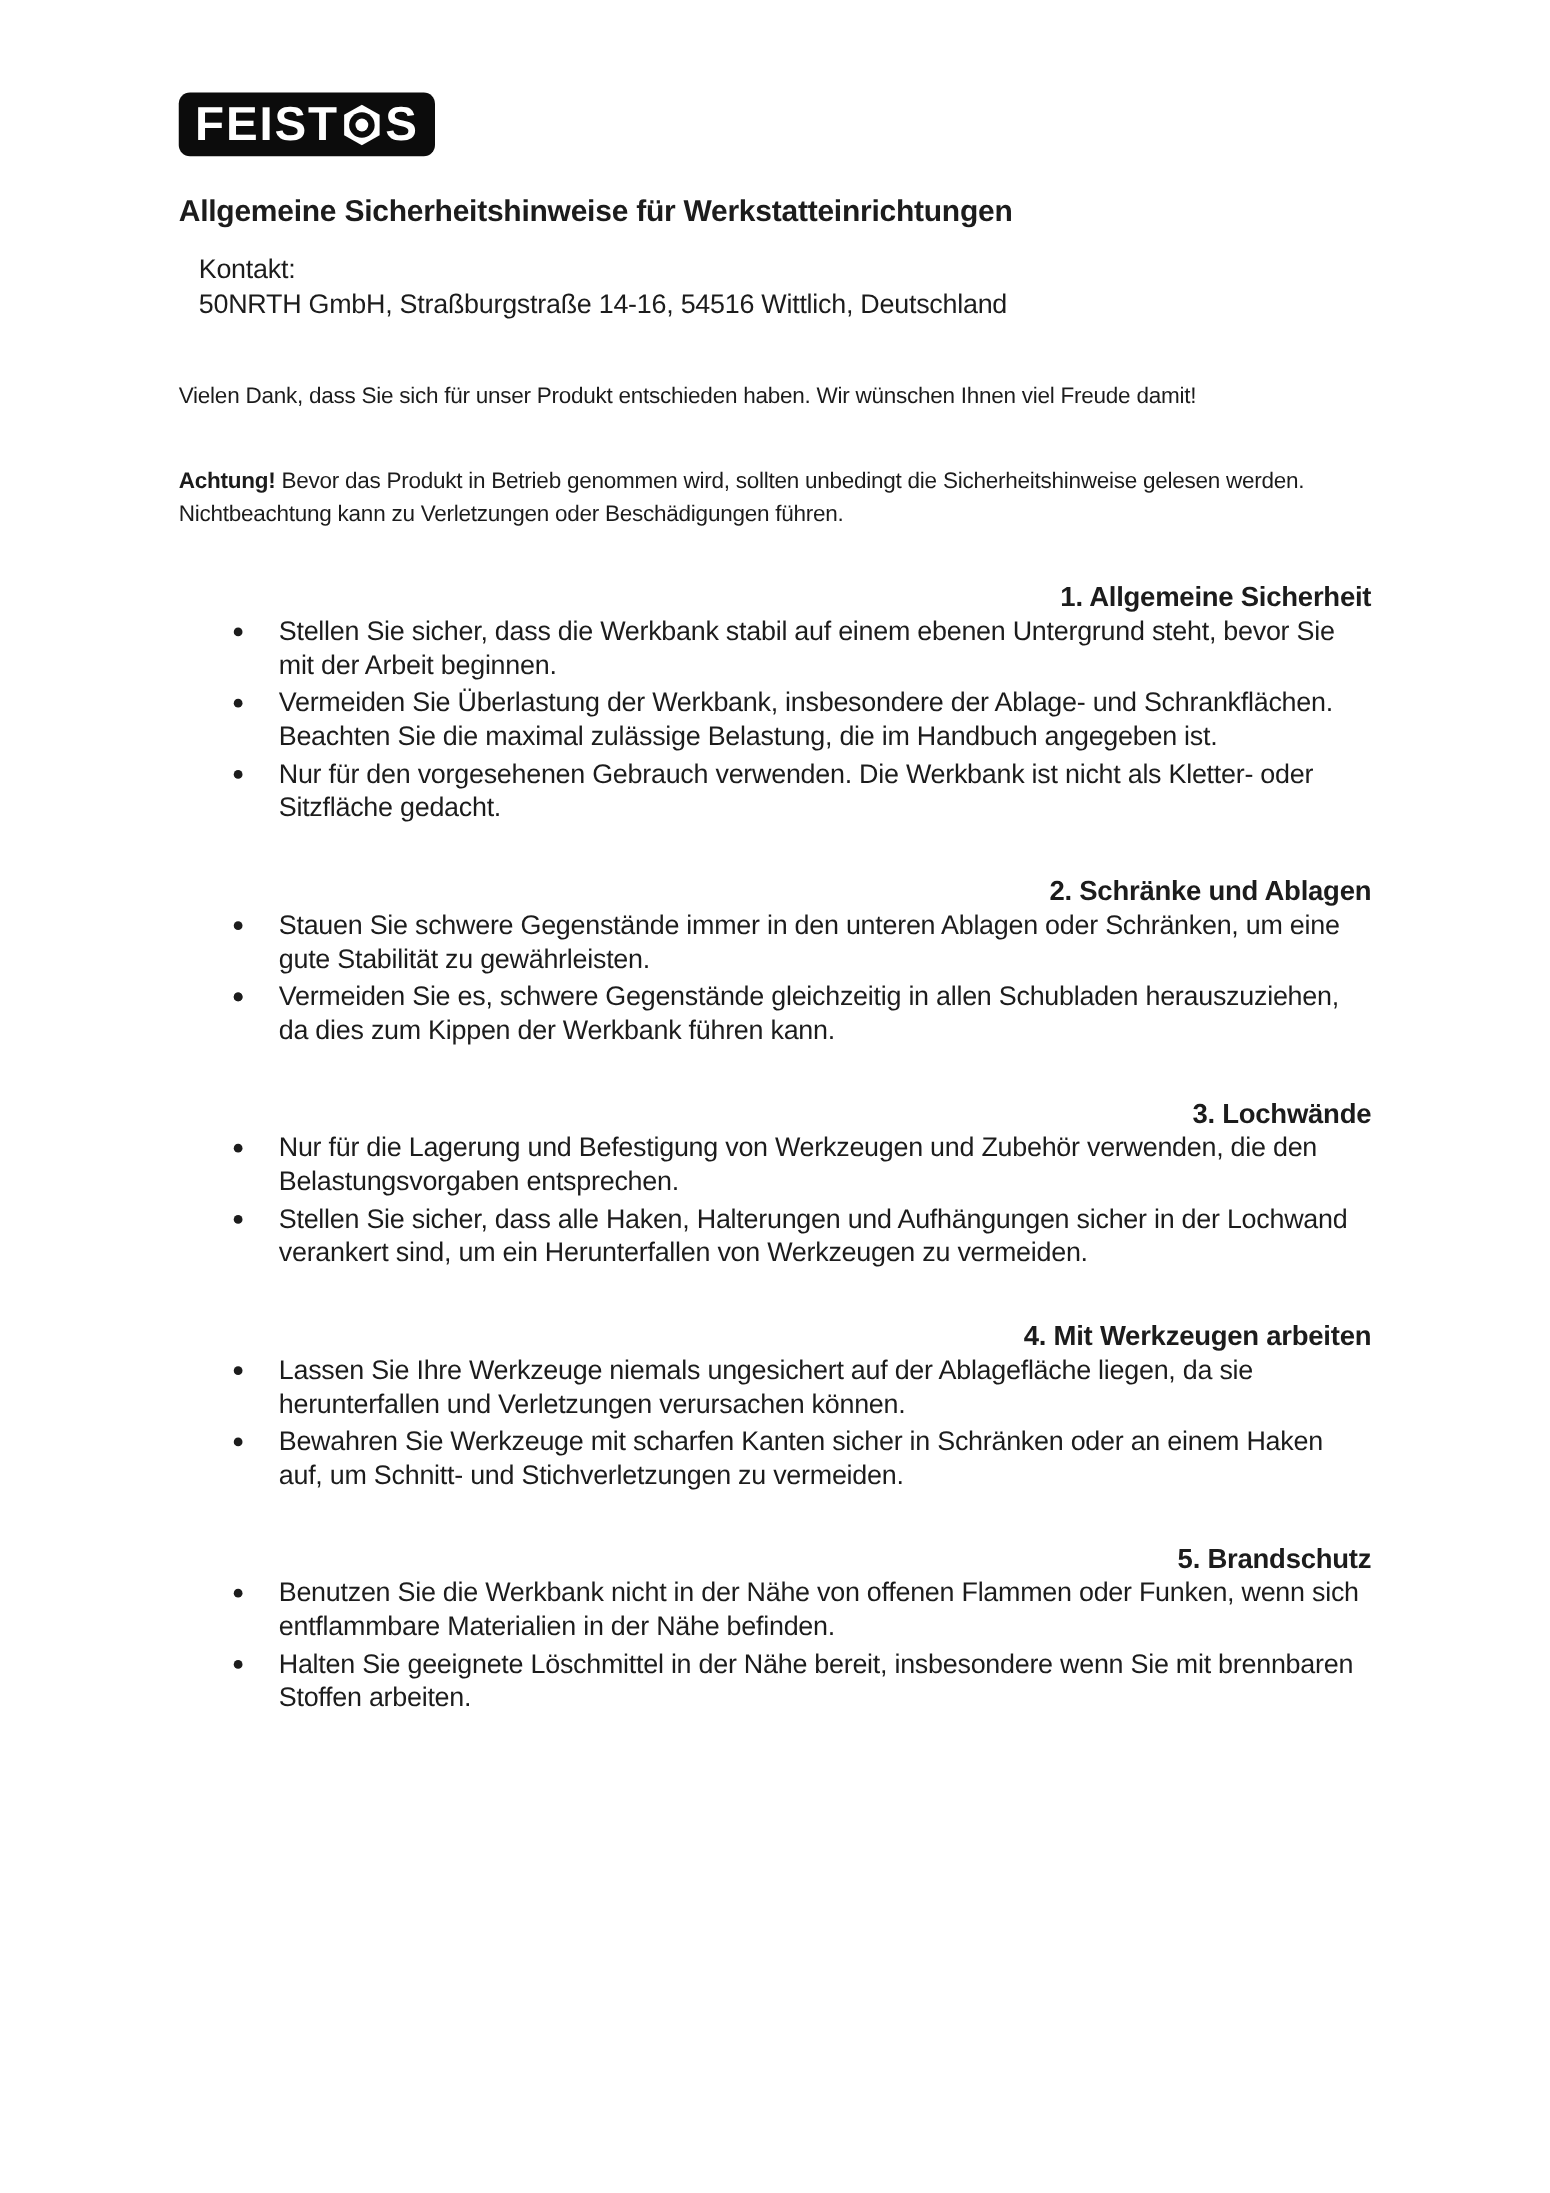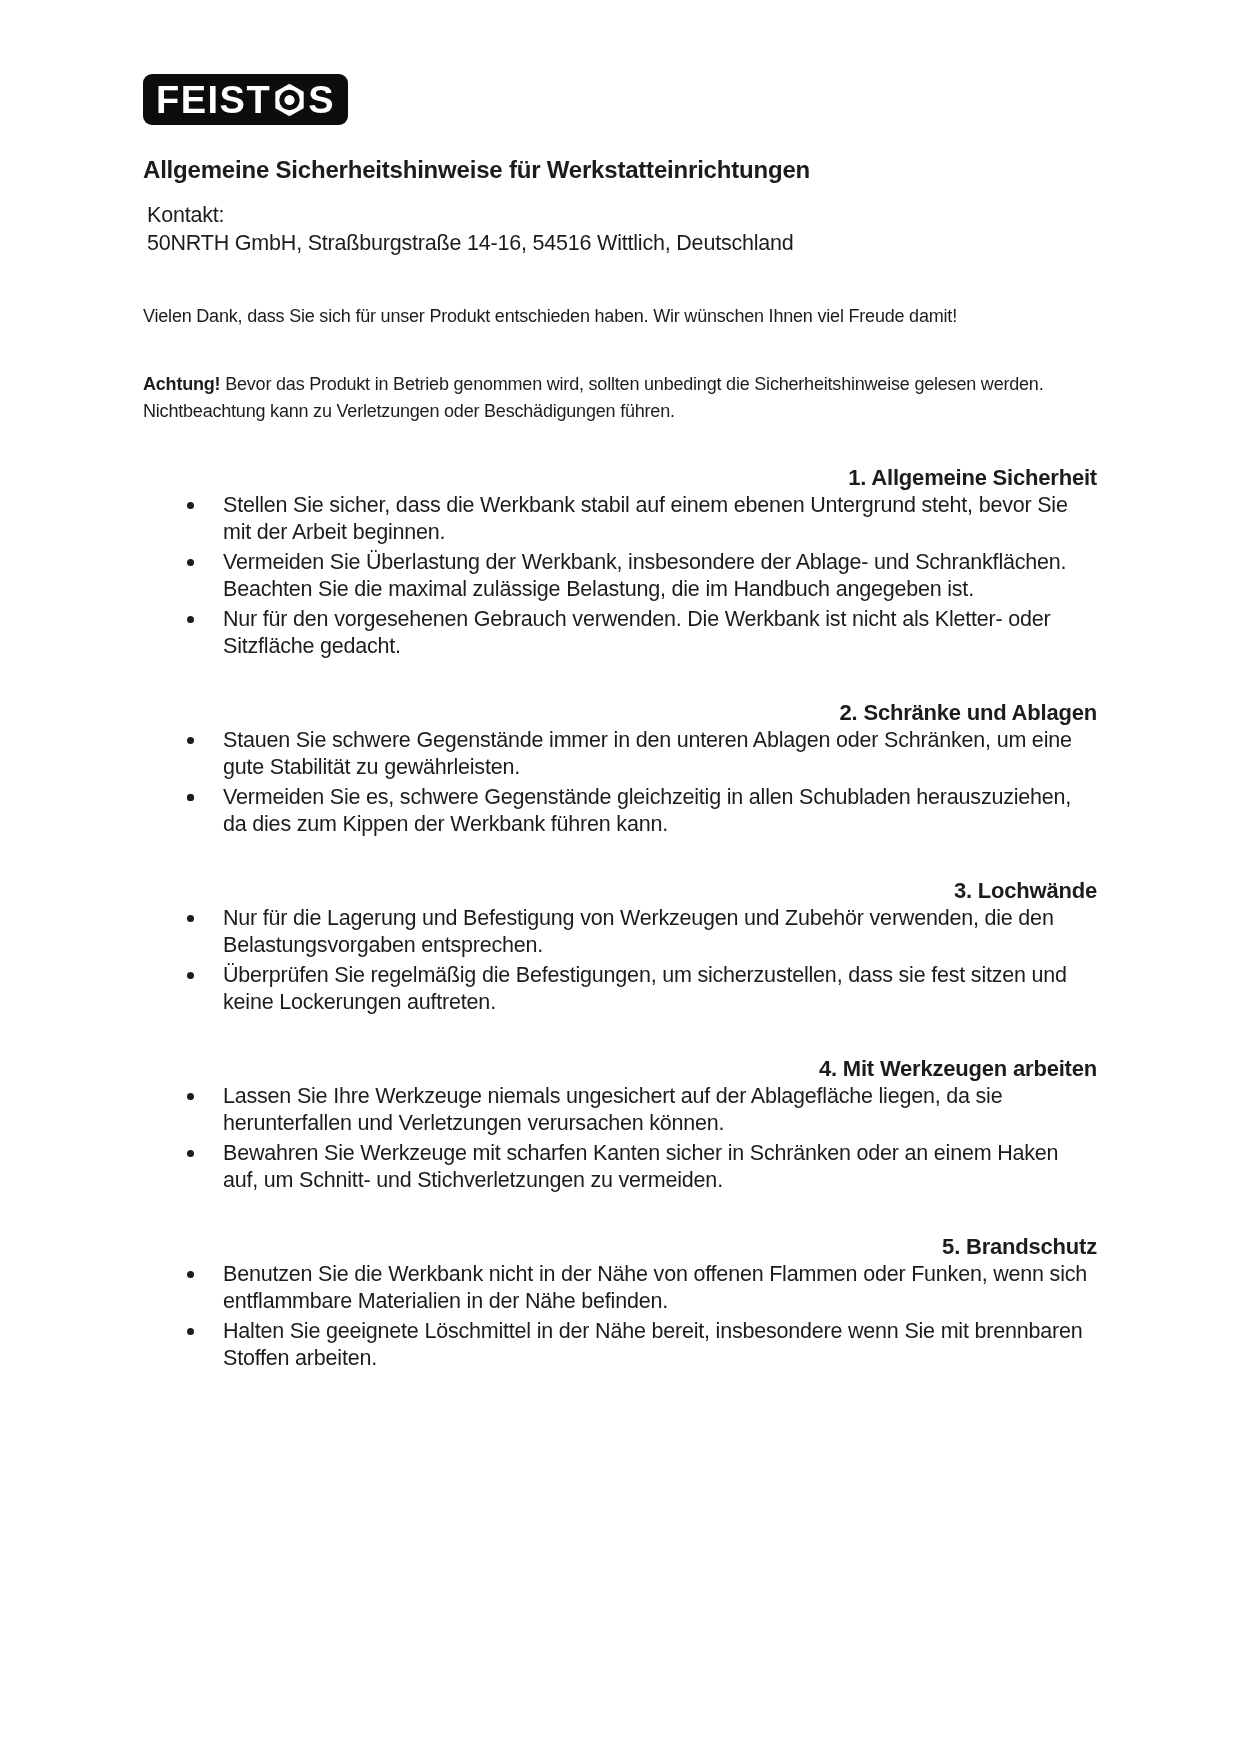--- a/index.html
+++ b/index.html
@@ -37,21 +37,21 @@
   .nut-icon { width: 33px; height: 36px; margin: 0 2px; display: block; }
 
   h1.title {
     font-size: 24px;
     font-weight: 700;
     letter-spacing: -0.2px;
     margin: 30px 0 0 0;
     line-height: 30px;
   }
   .contact {
-    margin: 17px 0 0 4px;
+    margin: 17px 0 0 16px;
     font-size: 21.5px;
     line-height: 27.5px;
     letter-spacing: -0.2px;
   }
   .para {
     margin: 46px 0 0 0;
     font-size: 18px;
     line-height: 27.5px;
     letter-spacing: -0.2px;
     max-width: 954px;
@@ -124,21 +124,21 @@
       </ul>
       <h2 class="sec-heading">2. Schränke und Ablagen</h2>
       <ul class="bullets">
         <li><span class="dot"></span><span>Stauen Sie schwere Gegenstände immer in den unteren Ablagen oder Schränken, um eine gute Stabilität zu gewährleisten.</span></li>
         <li><span class="dot"></span></li>
         <li><span class="dot"></span><span>Vermeiden Sie es, schwere Gegenstände gleichzeitig in allen Schubladen herauszuziehen, da dies zum Kippen der Werkbank führen kann.</span></li>
       </ul>
       <h2 class="sec-heading">3. Lochwände</h2>
       <ul class="bullets">
         <li><span class="dot"></span><span>Nur für die Lagerung und Befestigung von Werkzeugen und Zubehör verwenden, die den Belastungsvorgaben entsprechen.</span></li>
-        <li><span class="dot"></span><span>Überprüfen Sie regelmäßig die Befestigungen, um sicherzustellen, dass sie fest sitzen und keine Lockerungen auftreten.</span></li>
+        <li><span class="dot"></span><span>Stellen Sie sicher, dass alle Haken, Halterungen und Aufhängungen sicher in der Lochwand verankert sind, um ein Herunterfallen von Werkzeugen zu vermeiden.</span></li>
       </ul>
       <h2 class="sec-heading">4. Mit Werkzeugen arbeiten</h2>
       <ul class="bullets">
         <li><span class="dot"></span><span>Lassen Sie Ihre Werkzeuge niemals ungesichert auf der Ablagefläche liegen, da sie herunterfallen und Verletzungen verursachen können.</span></li>
         <li><span class="dot"></span><span>Bewahren Sie Werkzeuge mit scharfen Kanten sicher in Schränken oder an einem Haken auf, um Schnitt- und Stichverletzungen zu vermeiden.</span></li>
       </ul>
       <h2 class="sec-heading">5. Brandschutz</h2>
       <ul class="bullets">
         <li><span class="dot"></span><span>Benutzen Sie die Werkbank nicht in der Nähe von offenen Flammen oder Funken, wenn sich entflammbare Materialien in der Nähe befinden.</span></li>
         <li><span class="dot"></span><span>Halten Sie geeignete Löschmittel in der Nähe bereit, insbesondere wenn Sie mit brennbaren Stoffen arbeiten.</span></li>

